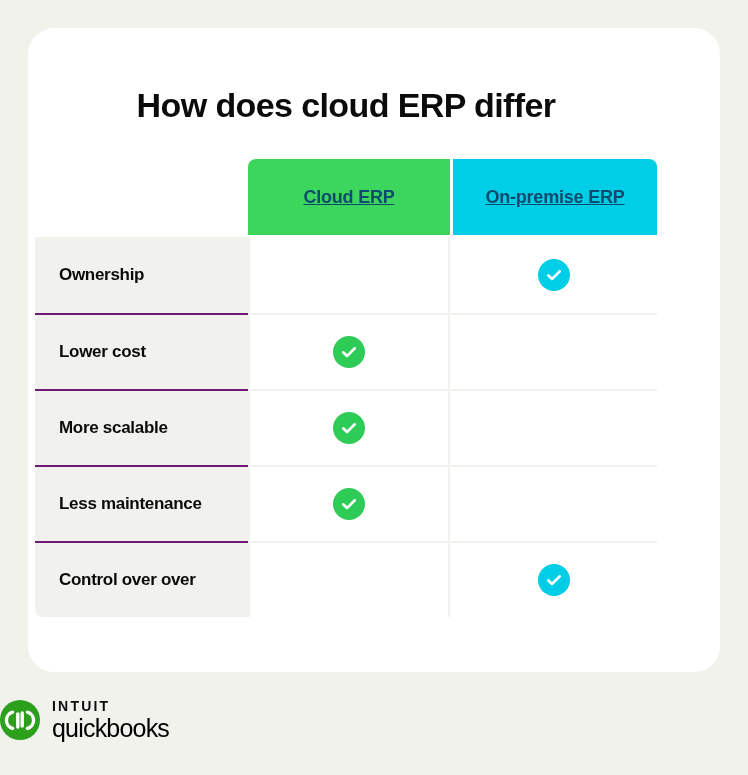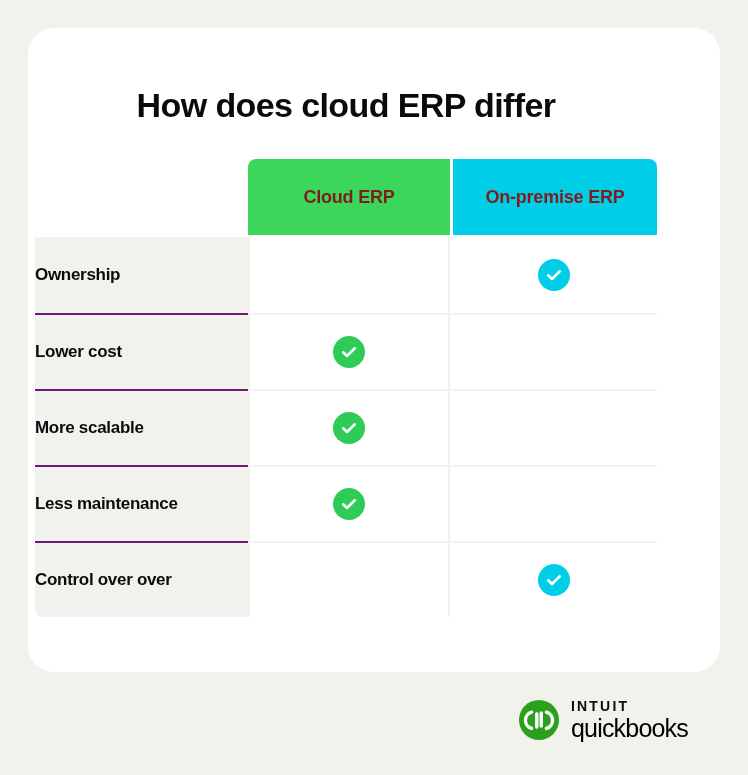--- a/index.html
+++ b/index.html
@@ -75,21 +75,22 @@
   }
   .th {
     flex: 0 0 202px;
     width: 202px;
     display: flex;
     align-items: center;
     justify-content: center;
     font-size: 18px;
     font-weight: bold;
     letter-spacing: -0.2px;
-    color: #7f1d1d;
+    color: #0c4a6e;
+    text-decoration: underline;
   }
   .th-cloud {
     background: #3cd65c;
     border-radius: 8px 0 0 0;
     margin-right: 3px;
     flex: 0 0 202px;
   }
   .th-onprem {
     background: #00cde6;
     border-radius: 0 8px 0 0;
@@ -104,20 +105,21 @@
   .t-body-row + .t-body-row {
     border-top: 2px solid #f1f2ed;
   }
 
   .td-label {
     flex: 0 0 213px;
     width: 213px;
     background: #f1f2ed;
     display: flex;
     align-items: center;
+    padding-left: 24px;
     font-size: 17px;
     font-weight: bold;
     letter-spacing: -0.3px;
     color: #0b0b0b;
   }
   .t-body-row + .t-body-row .td-label {
     border-top: 2px solid #701a75;
     margin-top: -2px;
   }
   .t-body-row:first-of-type .td-label { border-radius: 8px 0 0 0; }
@@ -155,21 +157,21 @@
   .check svg { display: block; }
 
   
   .logo {
     position: absolute;
     left: 0;
     top: 699px;
     width: 688px;
     display: flex;
     align-items: center;
-    justify-content: flex-end;
+    justify-content: flex-start;
   }
   .logo-mark {
     width: 40px;
     height: 40px;
     border-radius: 50%;
     background: #2ca01c;
     display: flex;
     align-items: center;
     justify-content: center;
     margin-right: 12px;

